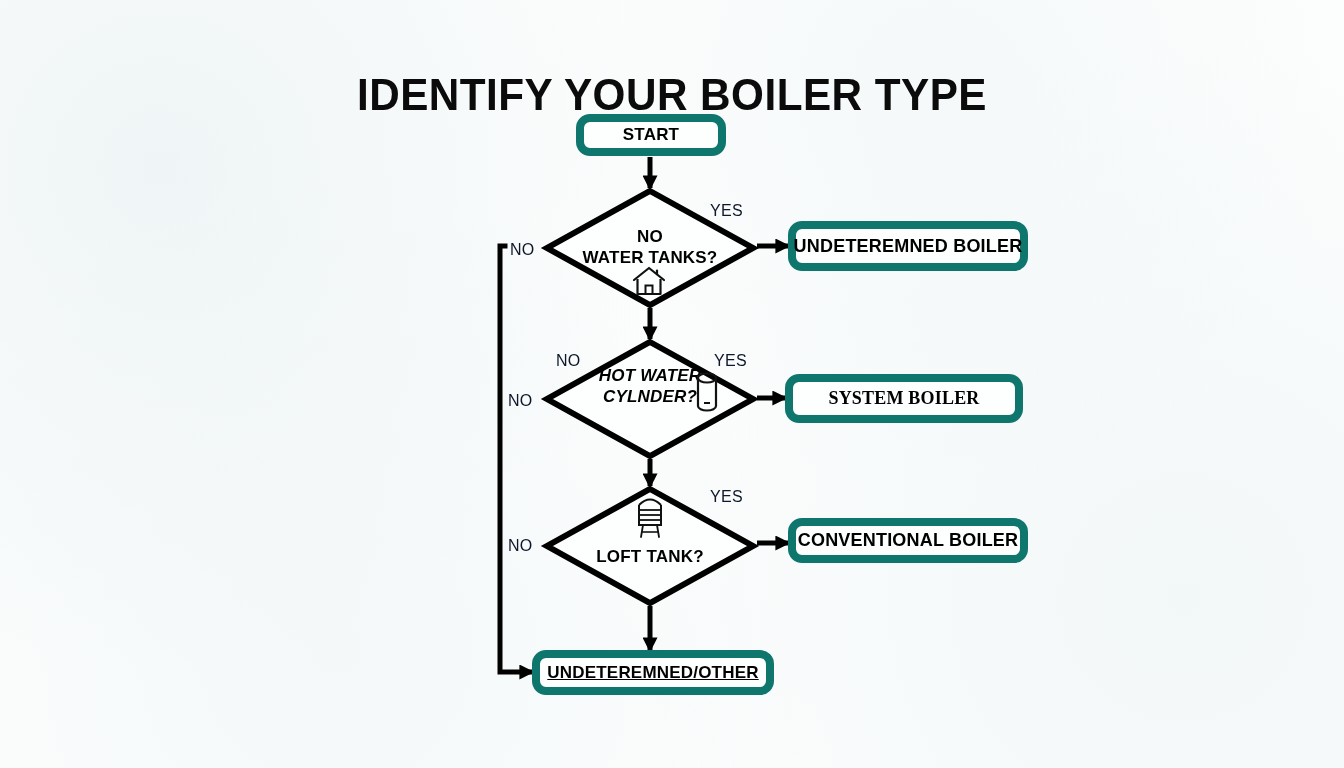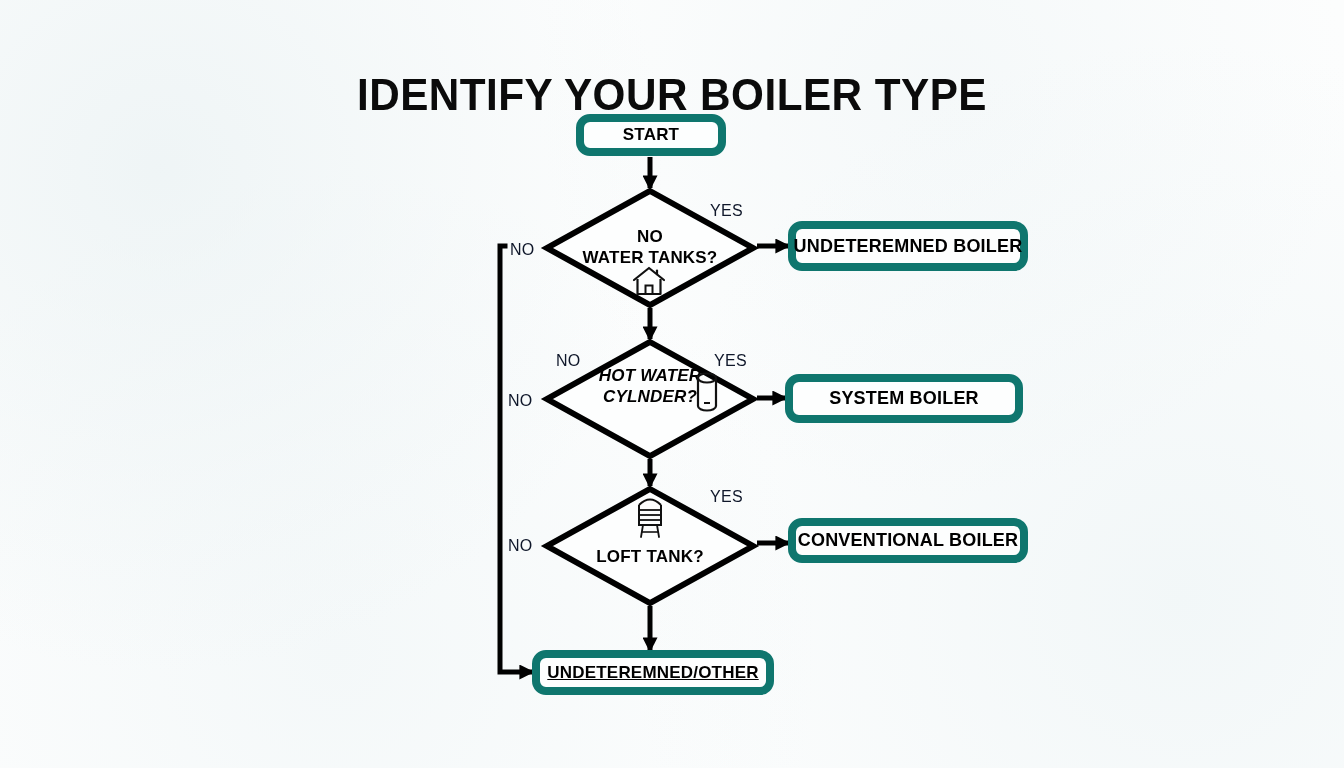--- a/index.html
+++ b/index.html
@@ -52,21 +52,21 @@
     display: flex;
     align-items: center;
     justify-content: center;
     color: #000000;
     font-weight: 700;
     letter-spacing: 0.2px;
     white-space: nowrap;
   }
   #box-start      { left: 576px; top: 114px; width: 150px; height: 42px; font-size: 17px; }
   #box-combi      { left: 788px; top: 221px; width: 240px; height: 50px; font-size: 18px; }
-  #box-system     { left: 785px; top: 374px; width: 238px; height: 49px; font-size: 18px; }
+  #box-system     { left: 785px; top: 374px; width: 238px; height: 49px; font-size: 18px; font-family: Liberation Serif, serif; }
   #box-convent    { left: 788px; top: 518px; width: 240px; height: 45px; font-size: 18px; }
   #box-undeter    { left: 532px; top: 650px; width: 242px; height: 45px; font-size: 17px; text-decoration: underline; }
 
   
   .diamond-wrap {
     position: absolute;
     width: 212px;
     height: 120px;
   }
   .diamond-wrap svg { position: absolute; inset: 0; overflow: visible; }

